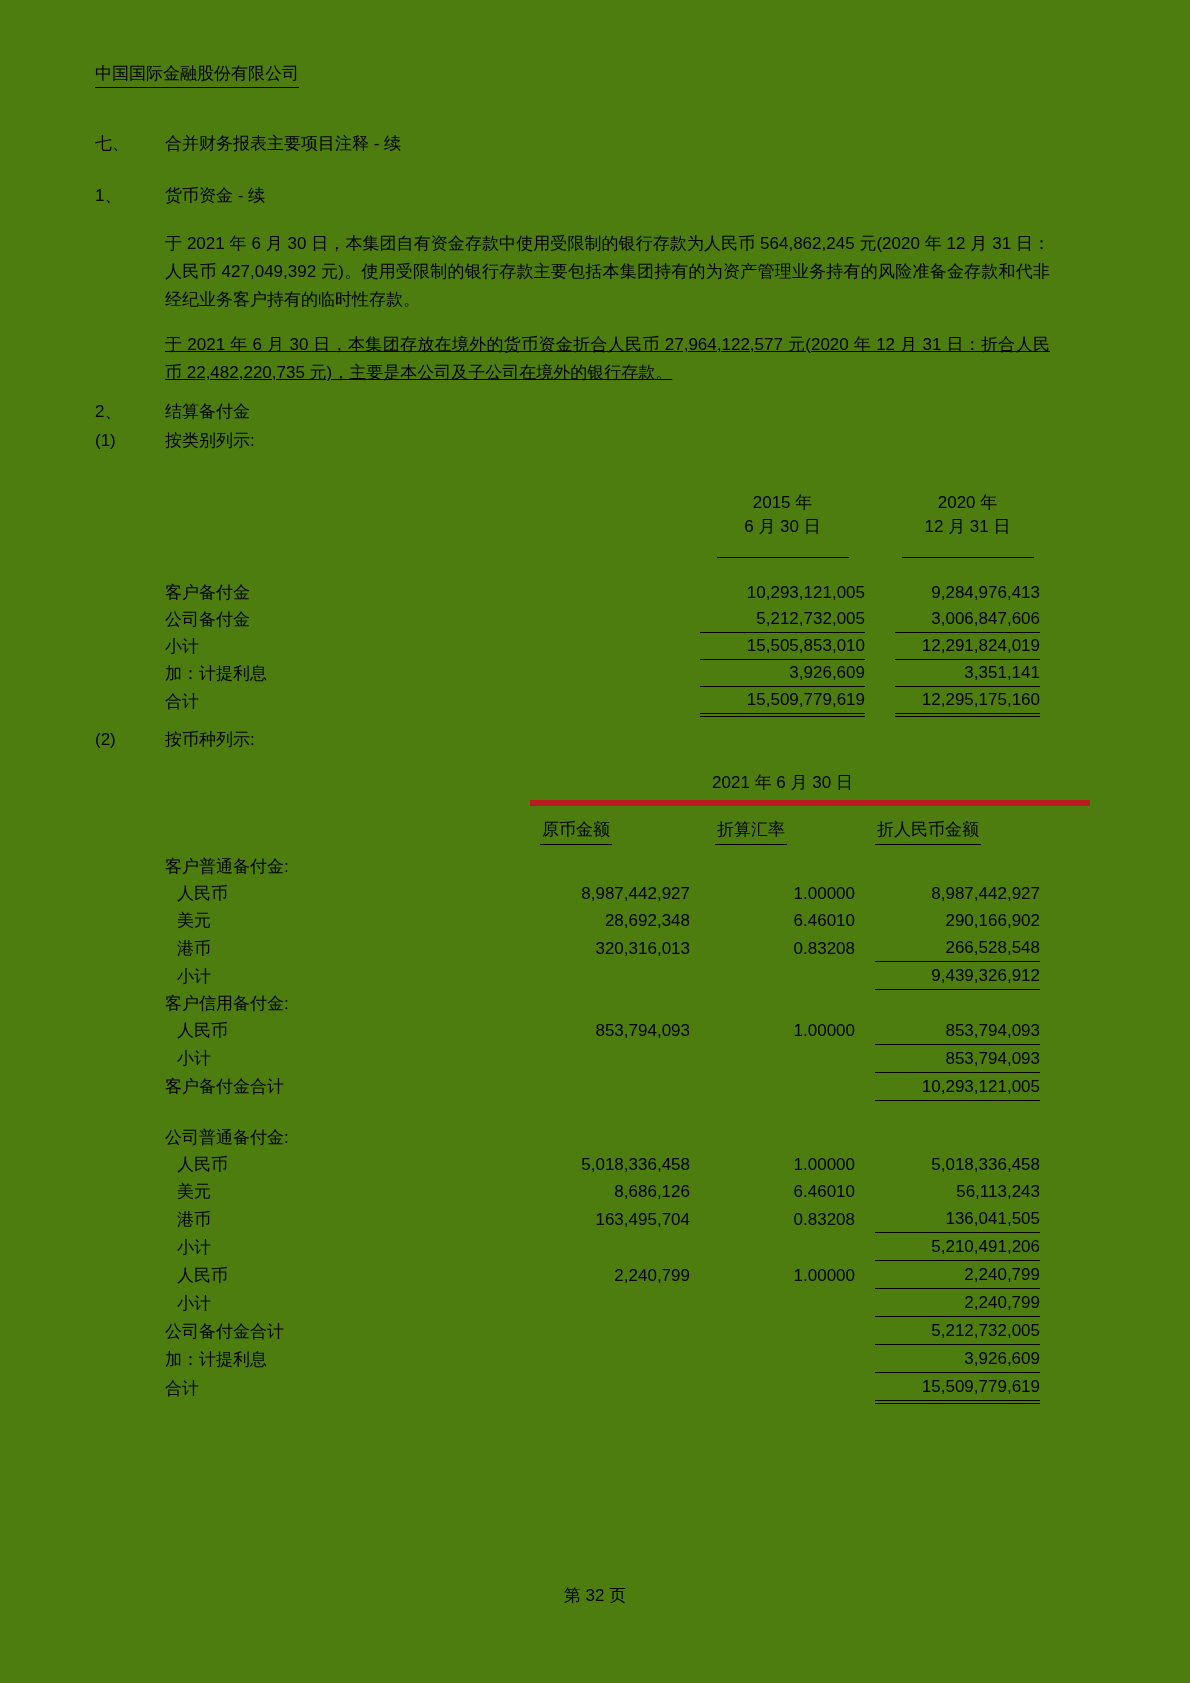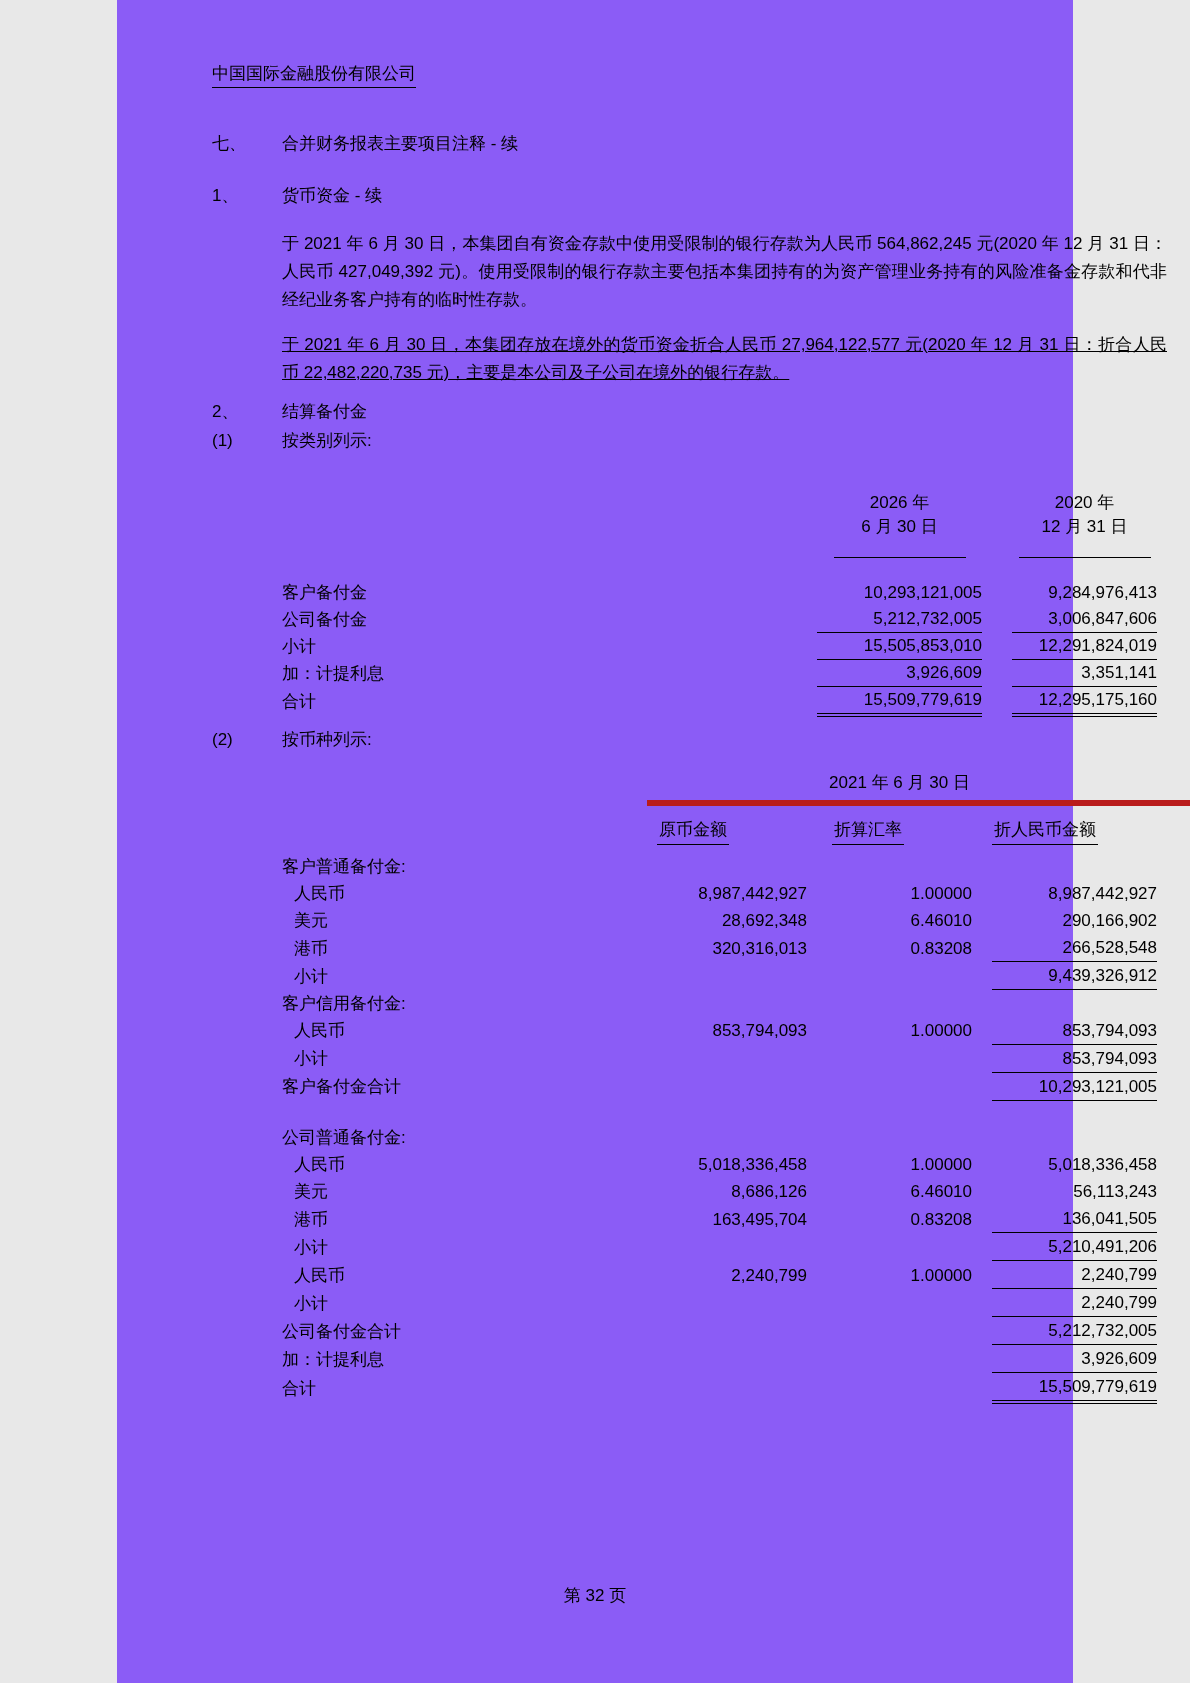--- a/index.html
+++ b/index.html
@@ -1,20 +1,20 @@
 <!DOCTYPE html>
 <html><head>
 <meta charset="utf-8">
 <style>
   html,body { margin:0; padding:0; background:#e8e8e8; }
   .page {
     position:relative;
-    width:956px; height:1683px;
+    width:1190px; height:1683px;
     margin:0 auto;
-    background:#8b5cf6;
+    background:#4d7c0f;
     color:#000000;
     font-family:"Liberation Sans","DejaVu Sans",sans-serif;
     font-size:17px;
   }
   .abs { position:absolute; }
   .company {
     top:62px; left:95px;
     border-bottom:1px solid #000;
     padding-bottom:2px;
   }
@@ -101,21 +101,21 @@
     <colgroup>
         <col class="c-label">
         <col class="c-v1">
         <col class="c-gap">
         <col class="c-v2">
       </colgroup>
     <thead>
       <tr>
         <td></td>
         <td>
-          <div class="hd1">2026 年</div>
+          <div class="hd1">2015 年</div>
           <div class="hd2">6 月 30 日</div>
         </td>
         <td></td>
         <td>
           <div class="hd1">2020 年</div>
           <div class="hd2">12 月 31 日</div>
         </td>
       </tr>
       <tr class="spacer">
           <td colspan="4"></td>

